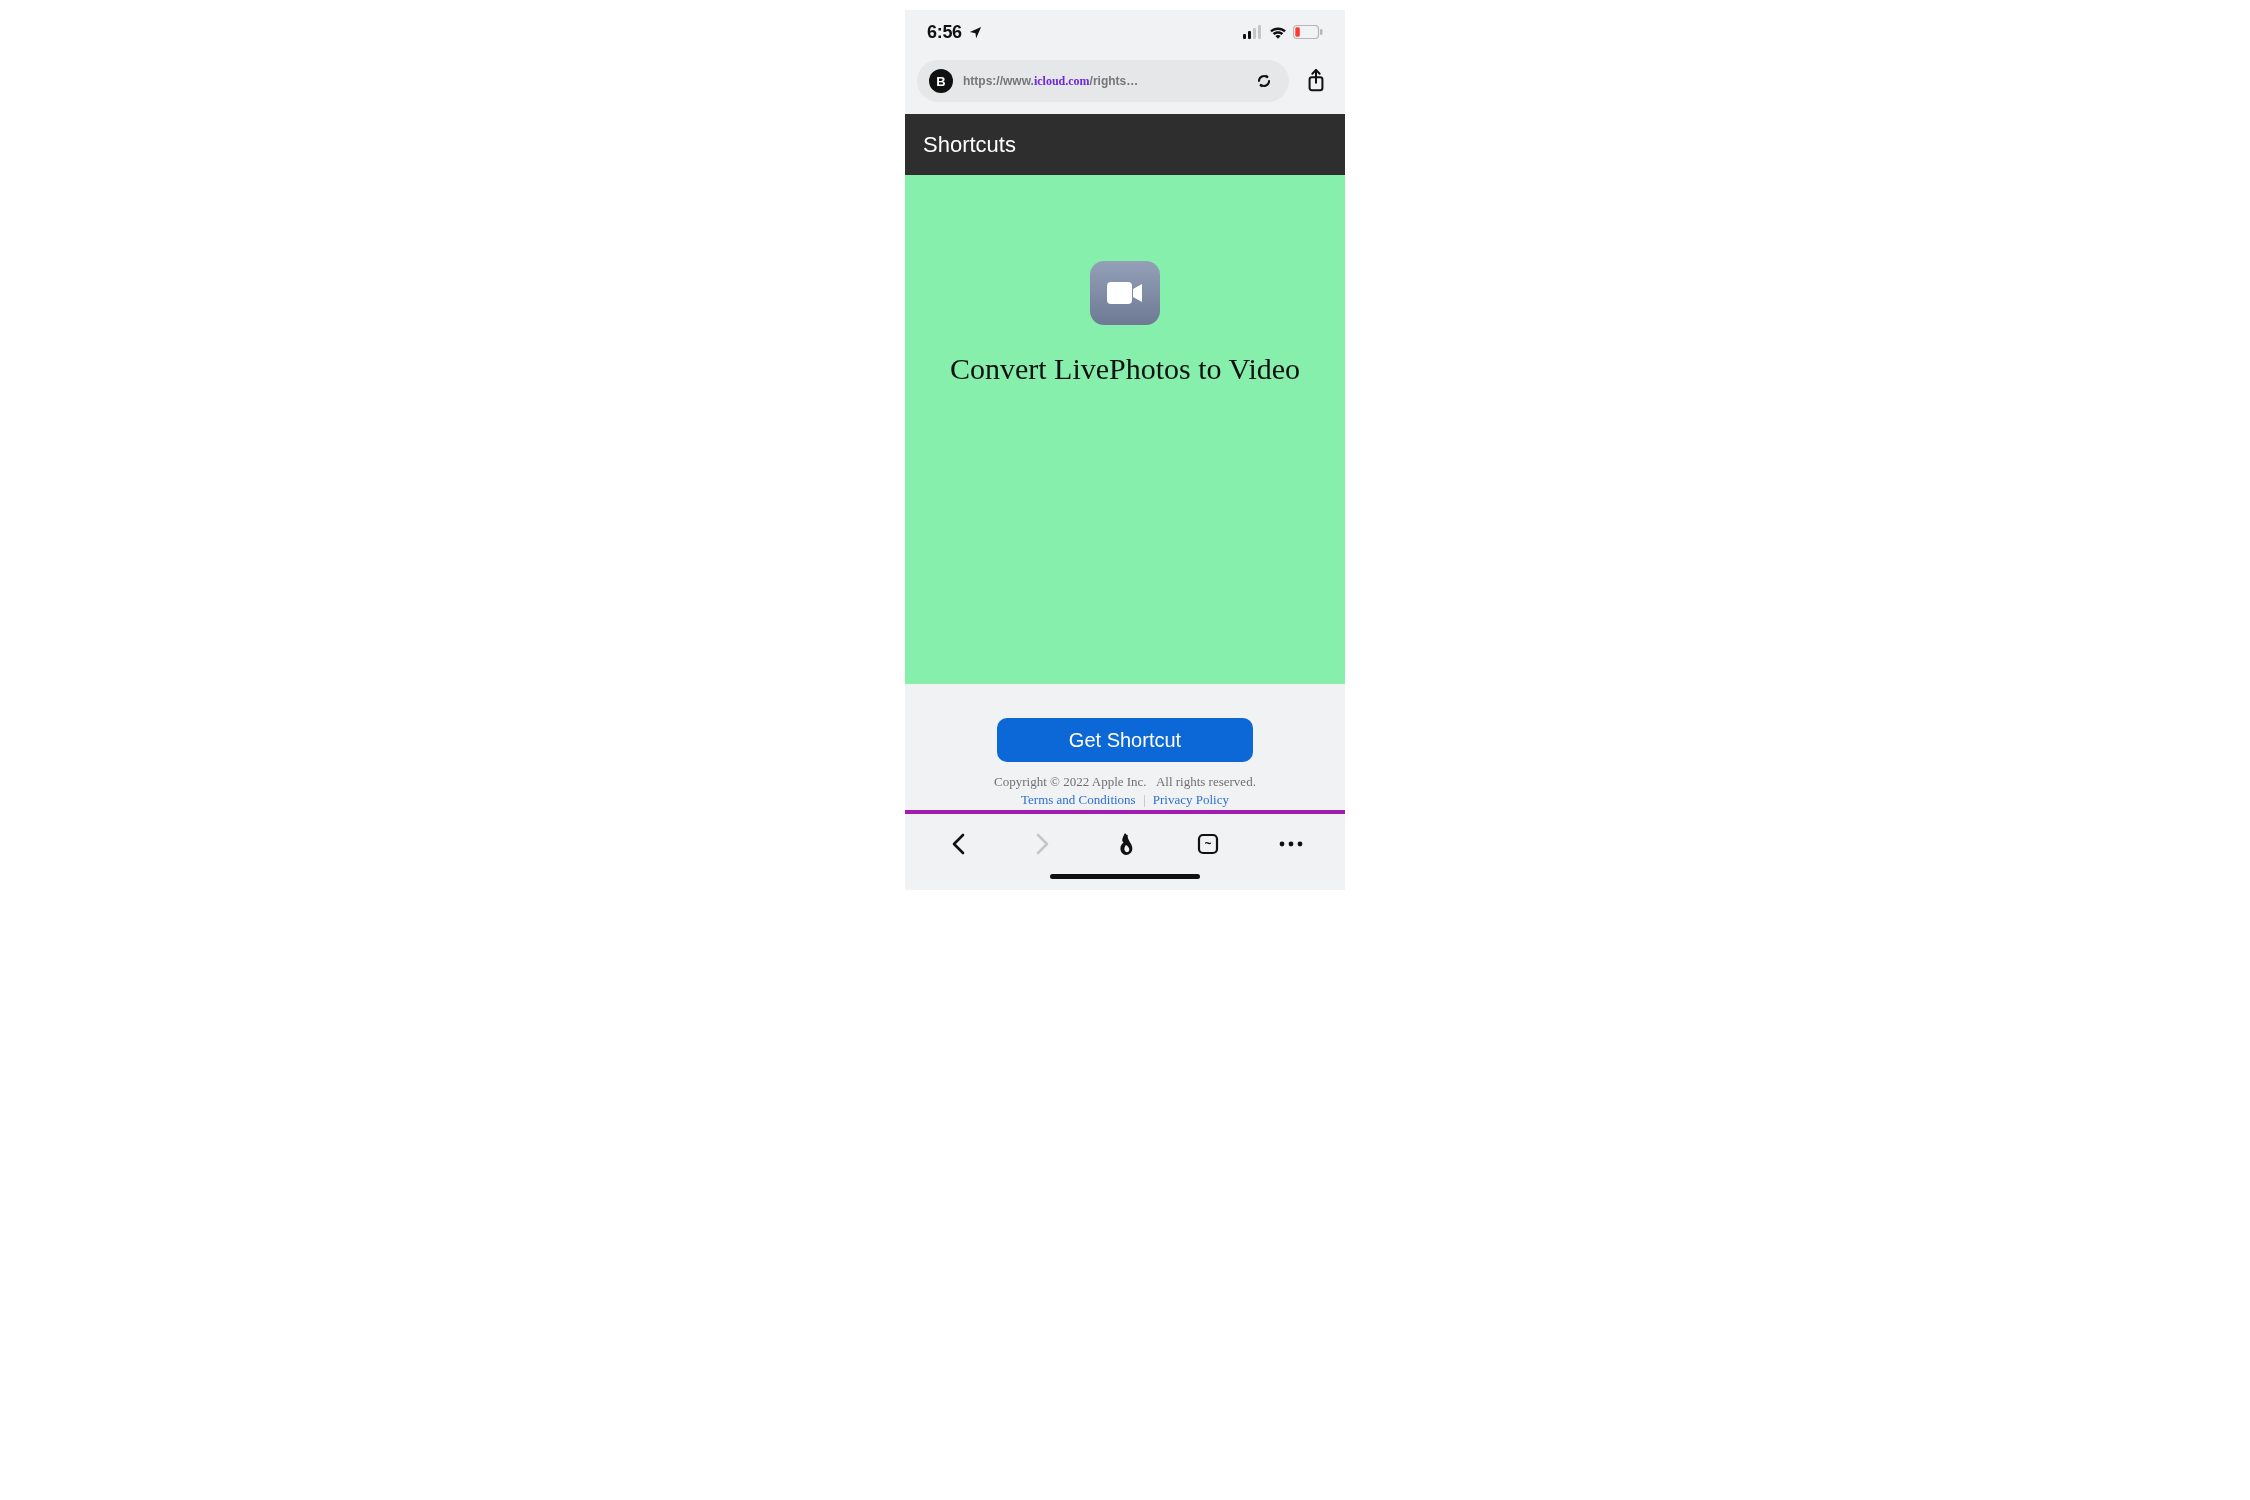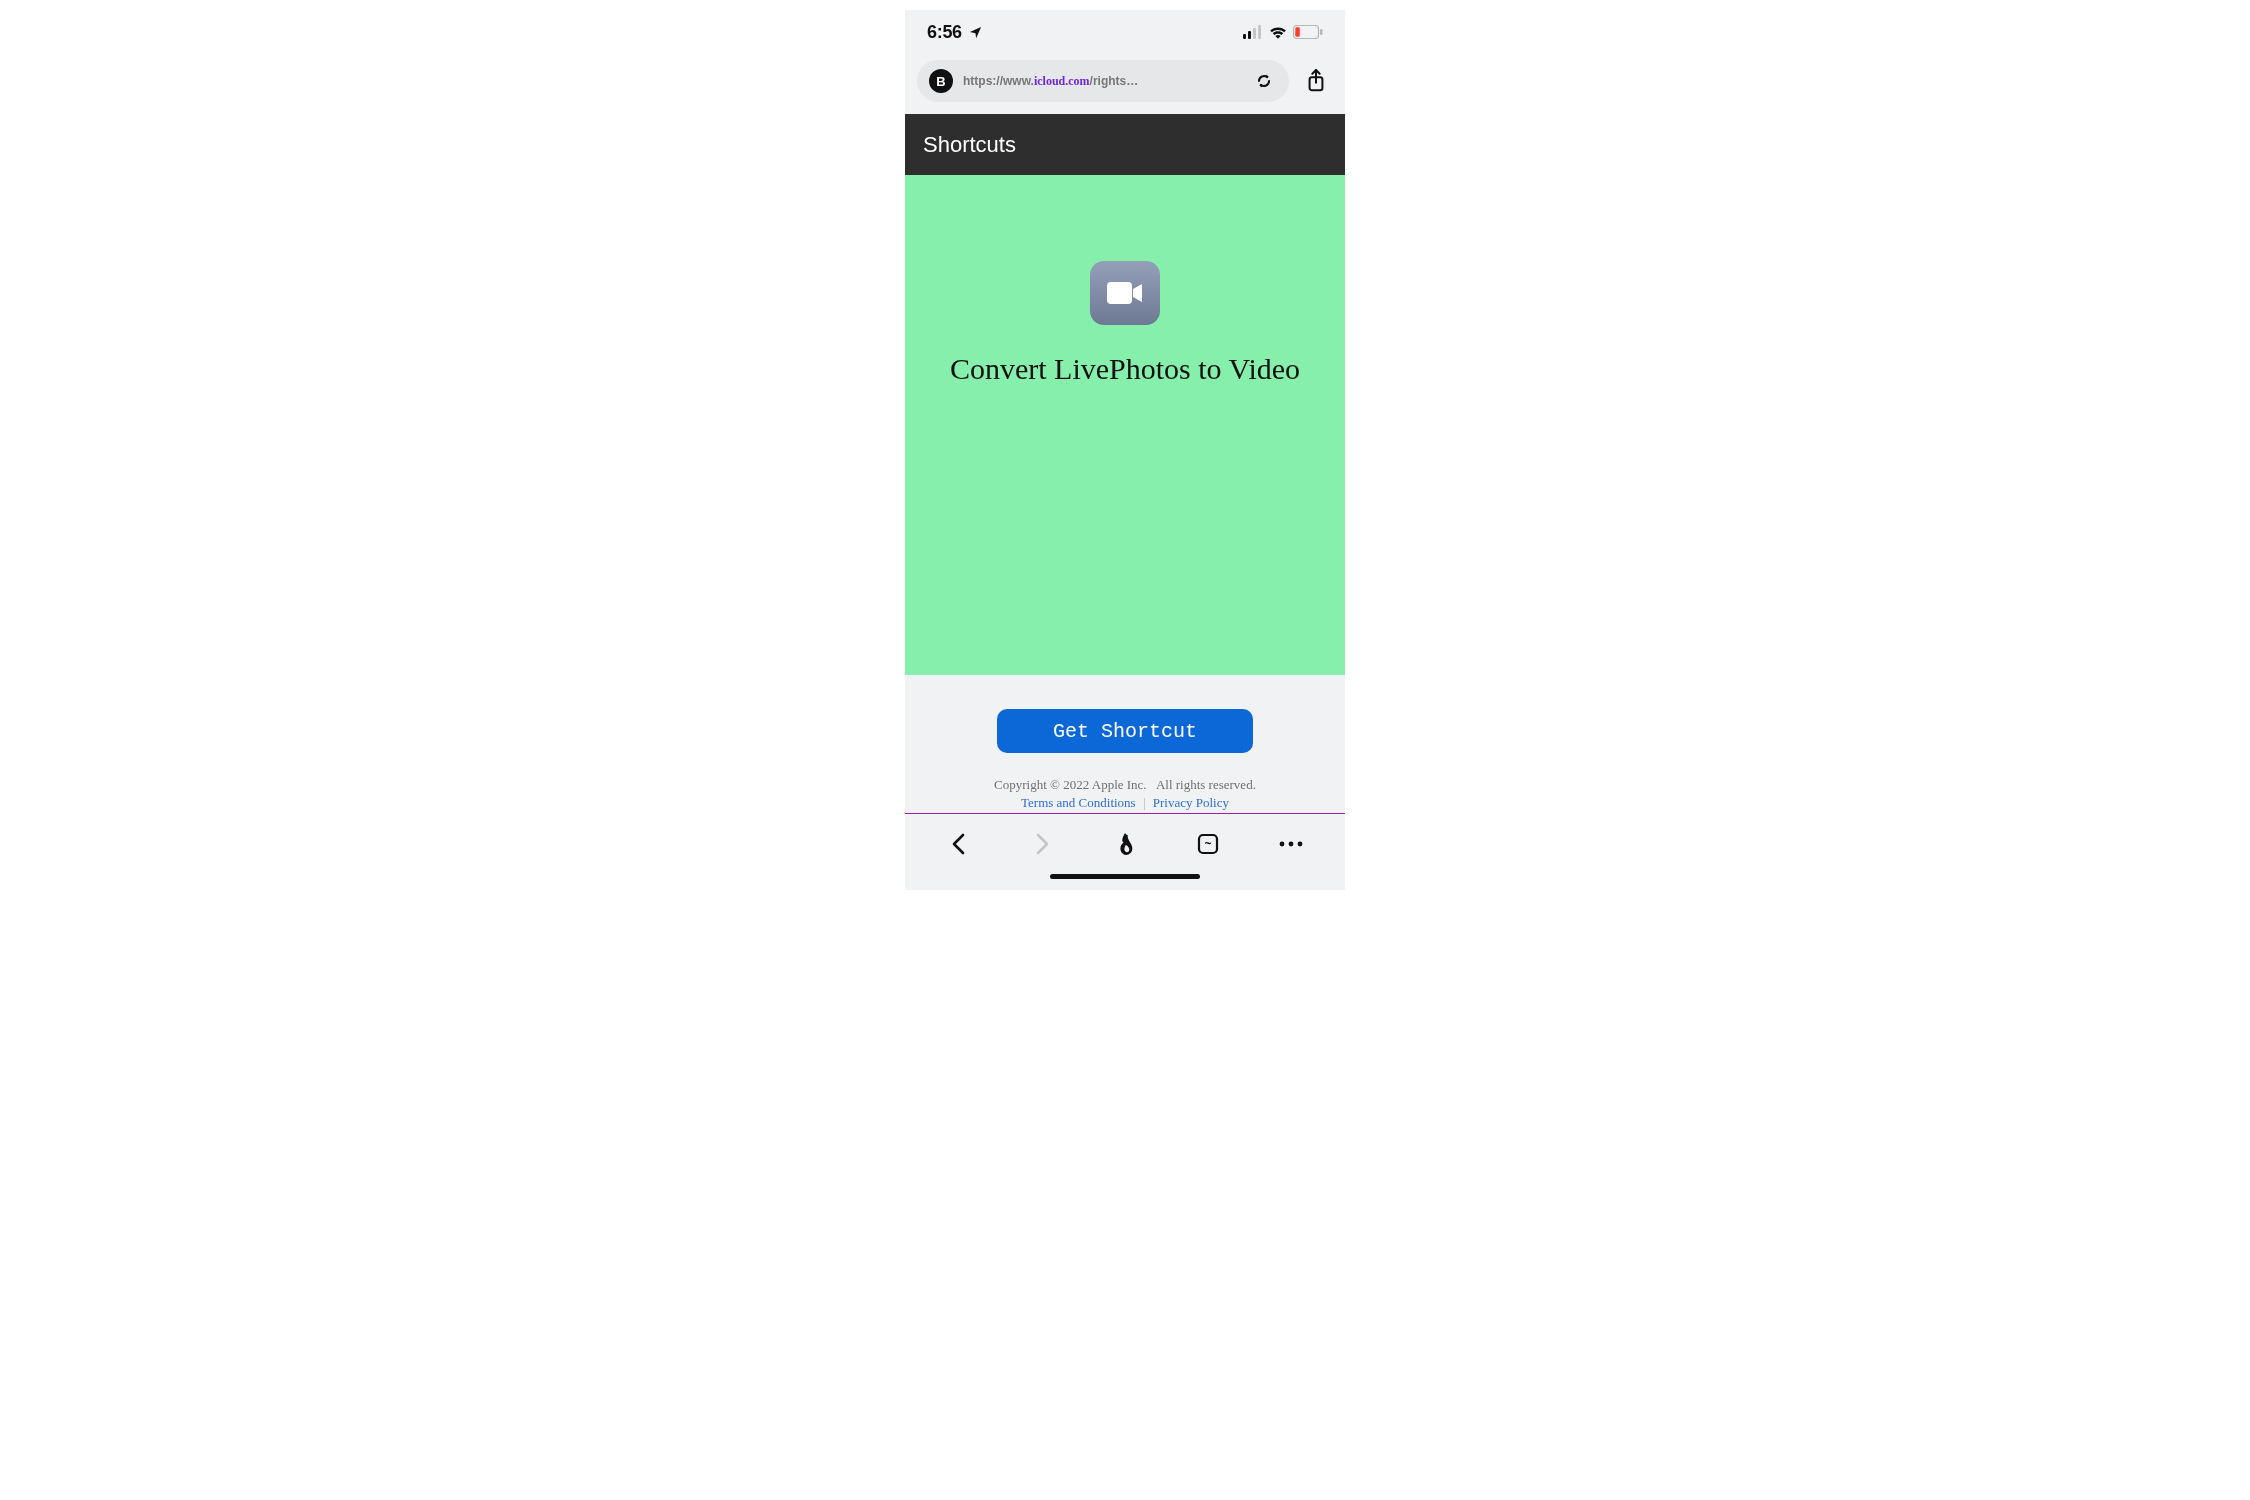--- a/index.html
+++ b/index.html
@@ -170,33 +170,33 @@
 
   .get-btn {
     display: block;
     margin: 0 auto;
     width: 256px;
     height: 44px;
     border: none;
     border-radius: 10px;
     background: var(--blue);
     color: #fff;
-    font-family: Liberation Mono, monospace;
+    font-family: Liberation Sans, sans-serif;
     font-size: 20px;
     cursor: pointer;
   }
 
   .legal {
     text-align: center;
-    margin-top: 24px;
+    margin-top: 12px;
     font-family: Georgia, "Times New Roman", serif;
     font-size: 13px;
     color: #707072;
     padding-bottom: 2px;
-    border-bottom: 1px solid #a21caf;
+    border-bottom: 4px solid #a21caf;
   }
   .legal .copyright { display:inline-block; }
   .legal .rights { display:inline-block; margin-left: 6px; }
   .legal-links {
     margin-top: 2px;
     color: var(--link-blue);
   }
   .legal-links a {
     color: var(--link-blue);
     text-decoration: none;

